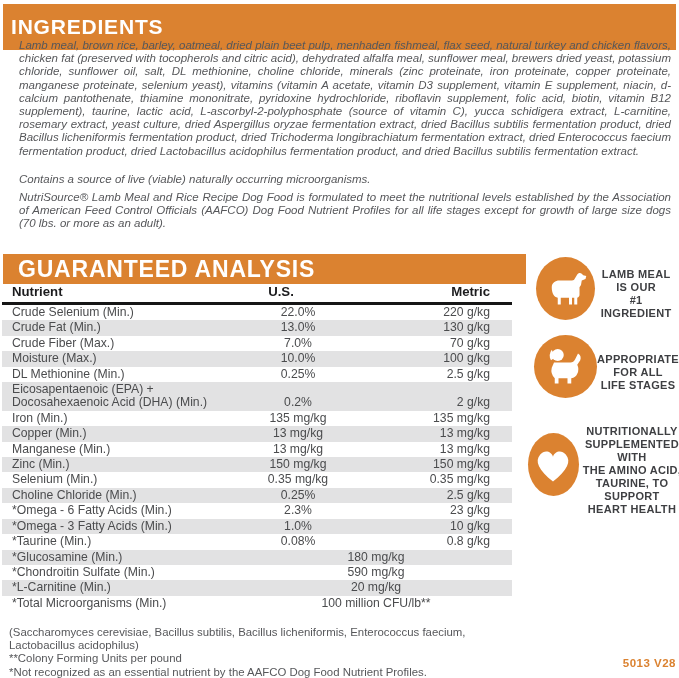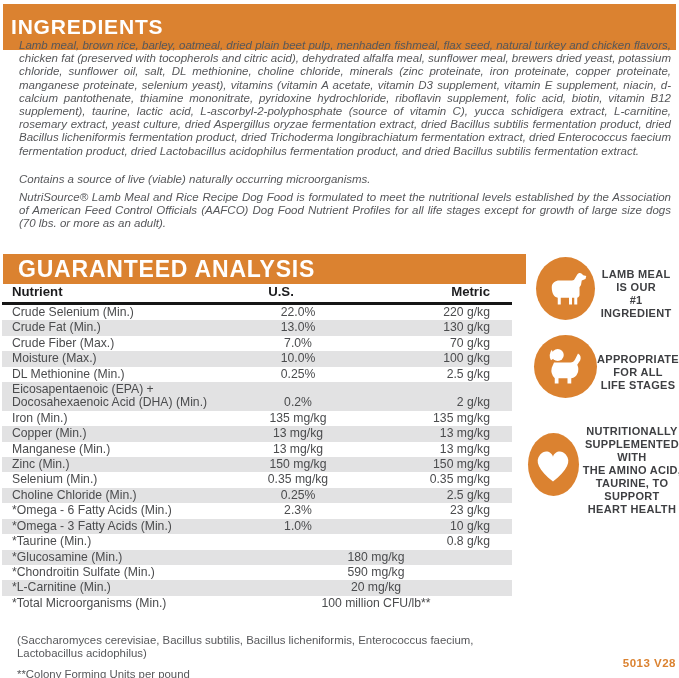--- a/index.html
+++ b/index.html
@@ -50,21 +50,21 @@
     font-size:12.2px; line-height:13.4px; padding:1px 22px 1px 10px;
   }
   .tbody .row:nth-child(even) { background:var(--stripe); }
   .row.span .us { width:228px; }
 
   
   #footnotes {
     position:absolute; left:9px; top:626px;
     font-size:11.4px; line-height:13.2px; color:var(--body-text);
   }
-  #footnotes p { margin:8px; }
+  #footnotes p { margin:0; }
   #footnote-1 { width:496px; }
 
   
   .right-col {
     position:absolute; left:536px; top:256px; width:141px;
     display:flex; flex-direction:column; align-items:center; text-align:center;
   }
   .badge { display:flex; flex-direction:row; align-items:center; }
   .badge + .badge { margin-top:15px; }
   .badge-circle {
@@ -201,20 +201,21 @@
         <div class="nutrient">
           <div>*Omega - 3 Fatty Acids (Min.)</div>
         </div>
         <div class="us">1.0%</div>
         <div class="metric">10 g/kg</div>
       </div>
       <div class="row">
         <div class="nutrient">
           <div>*Taurine (Min.)</div>
         </div>
+        <div class="us">0.08%</div>
         <div class="metric">0.8 g/kg</div>
       </div>
       <div class="row span">
         <div class="nutrient">
           <div>*Glucosamine (Min.)</div>
         </div>
         <div class="us">180 mg/kg</div>
       </div>
       <div class="row span">
         <div class="nutrient">

